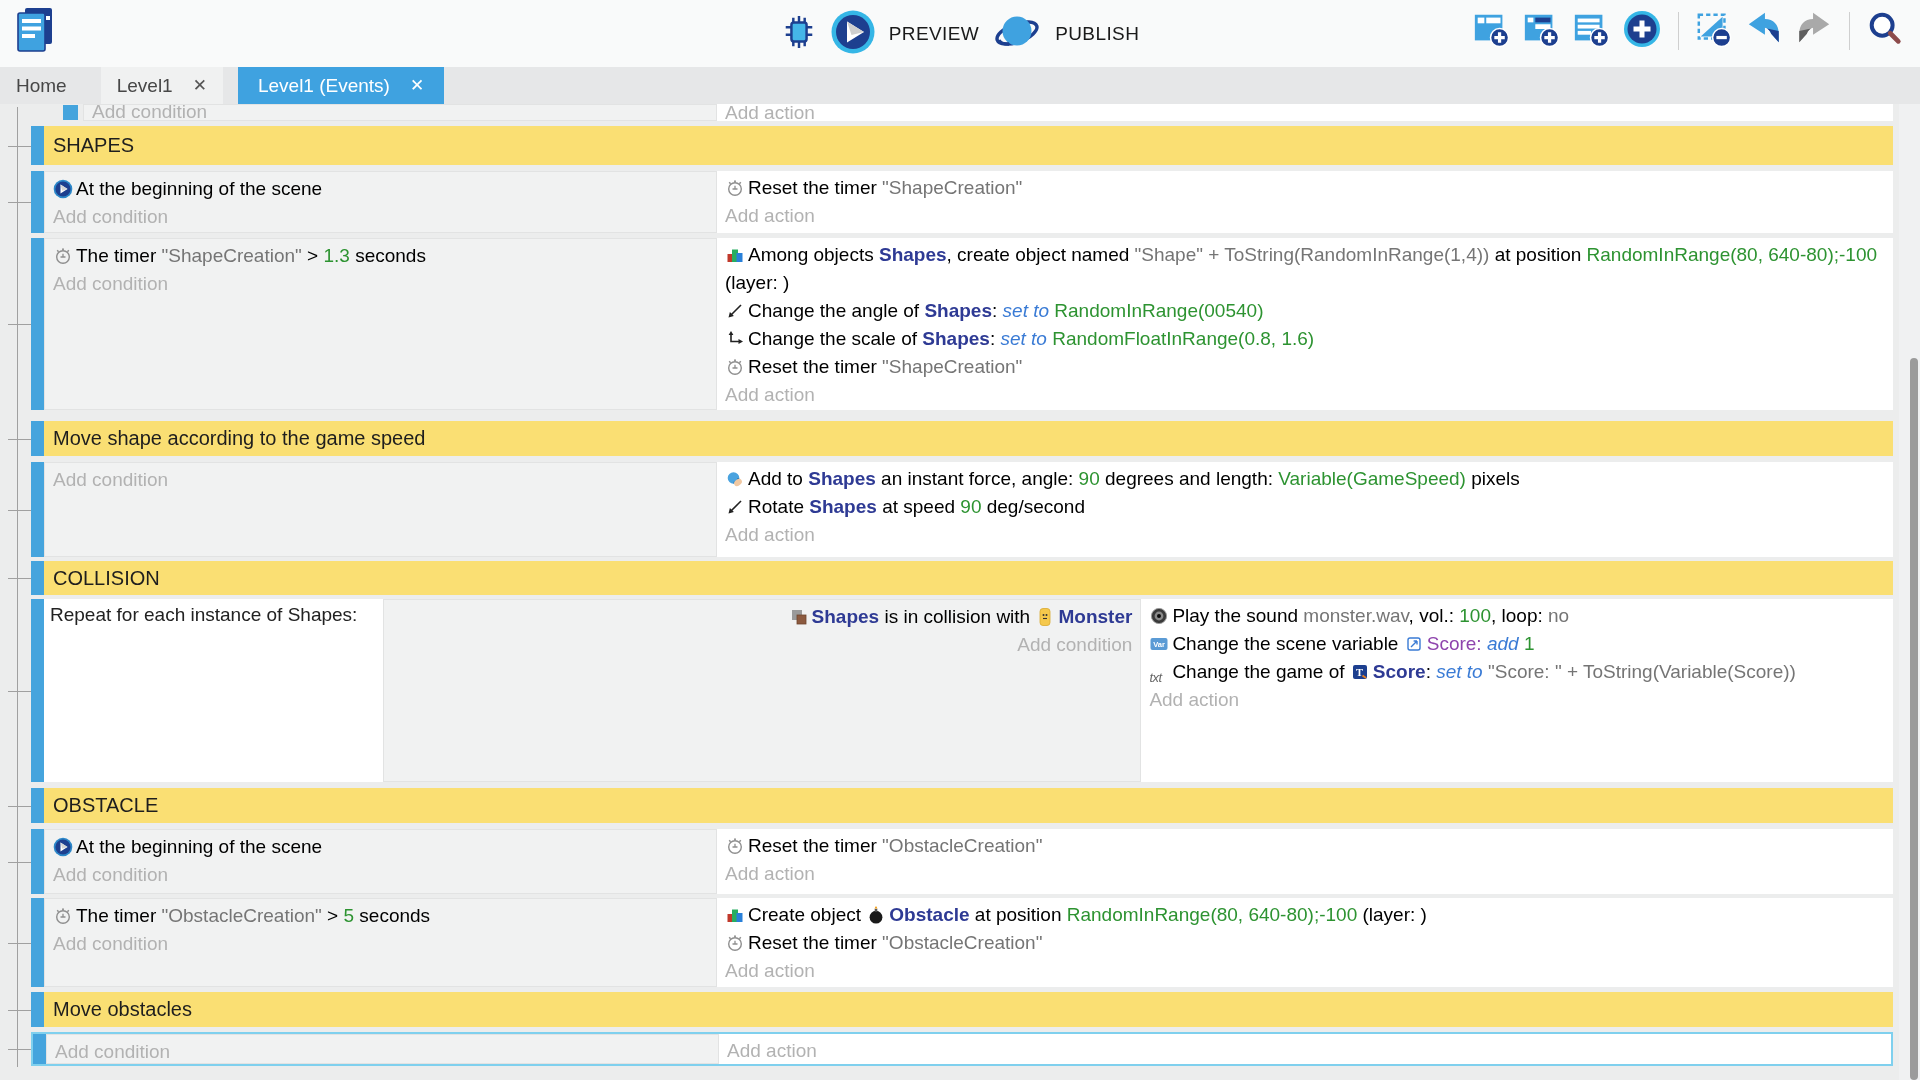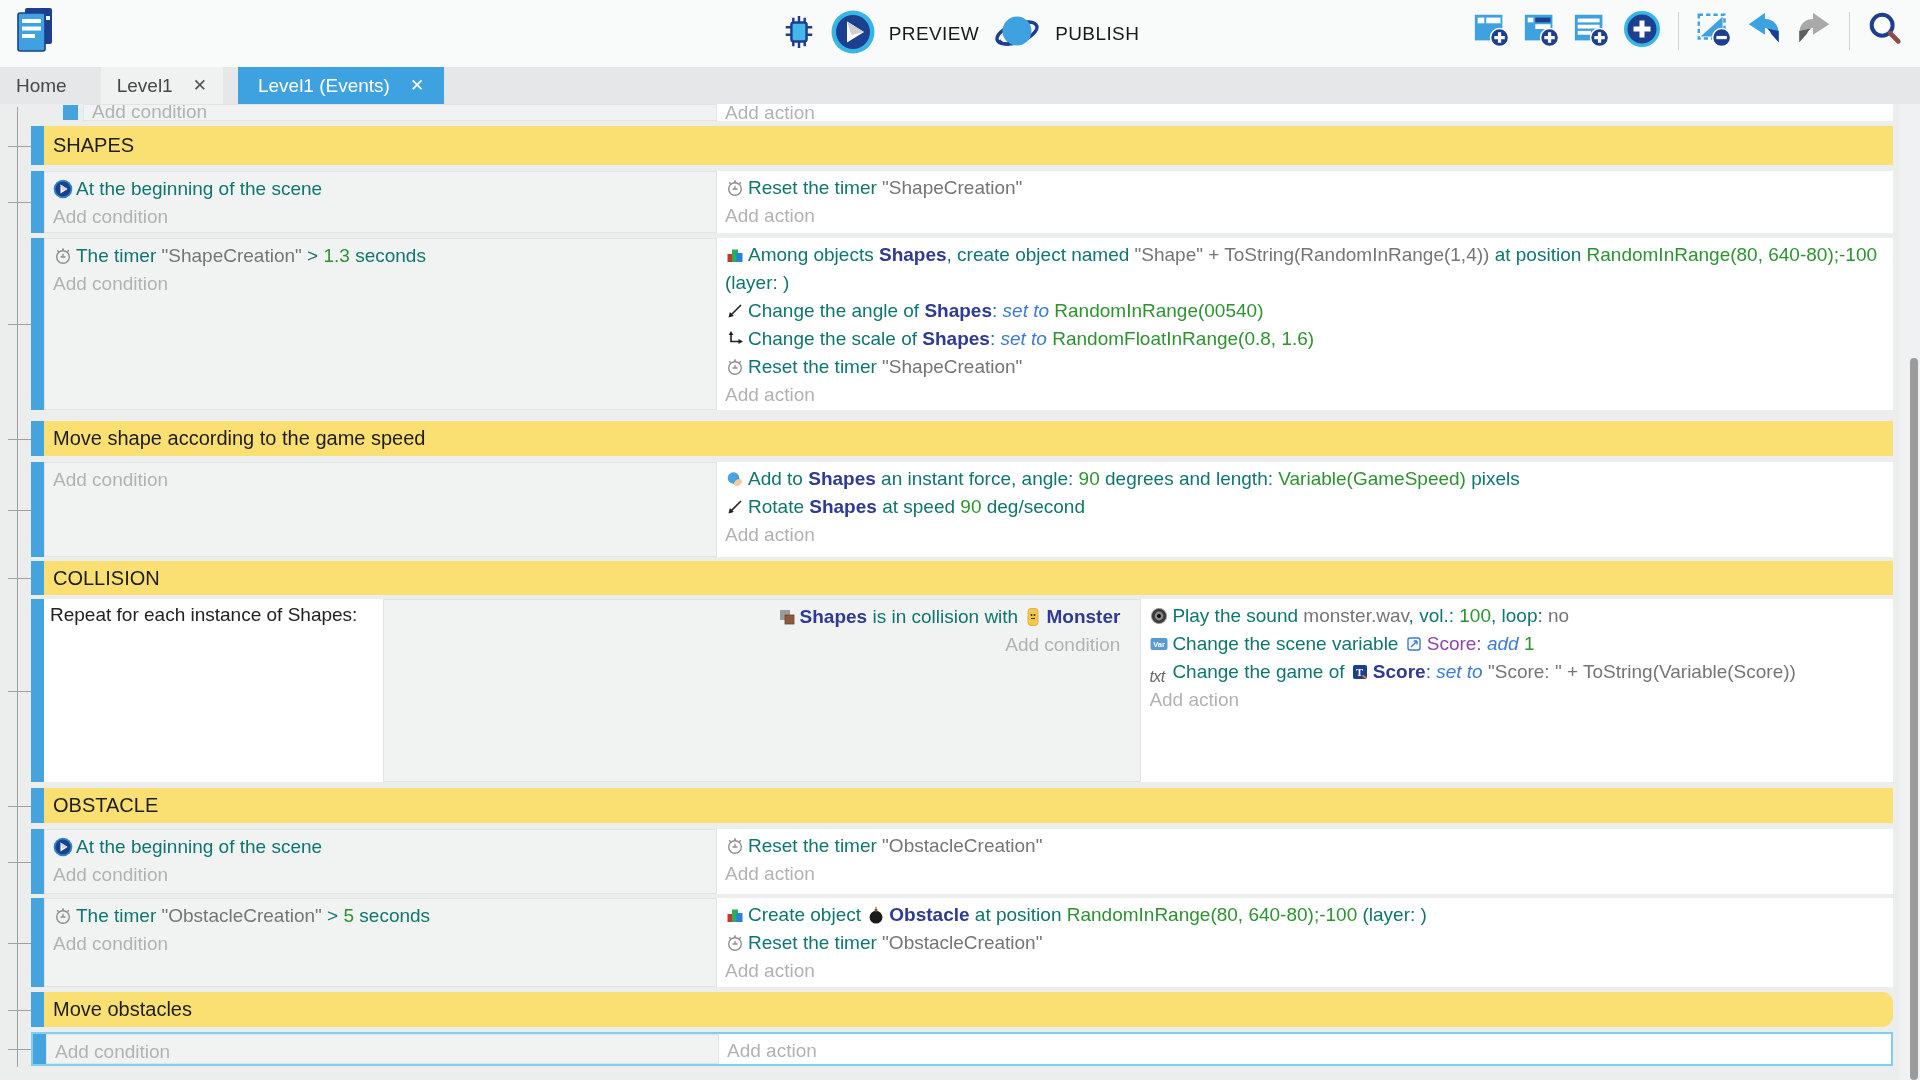--- a/index.html
+++ b/index.html
@@ -25,25 +25,25 @@
   
   .sheet{position:absolute;left:0;top:104px;width:1920px;height:976px;background:#eceded;}
   .treeline{position:absolute;left:17px;top:3px;width:1px;height:960px;background:#a0a0a0;}
   .tick{position:absolute;left:8px;width:23px;height:1px;background:#a0a0a0;}
   .rows{position:absolute;left:31px;top:0;width:1862px;}
   .row{position:absolute;left:0;display:flex;box-sizing:border-box;}
   .bar{width:13px;flex:none;background:#45a4dd;}
   .group-row{background:#fadf73;}
   .group-lbl{font-size:20px;color:#1e1e1e;padding-left:9px;display:flex;align-items:center;}
   .cond{width:673px;flex:none;background:#f1f2f2;border:1px solid #e2e3e3;
-    box-sizing:border-box;padding:3px 20px 0 8px;overflow:hidden;}
+    box-sizing:border-box;padding:3px 8px 0 8px;overflow:hidden;}
   .act{flex:1;background:#ffffff;padding:3px 8px 0 8px;box-sizing:border-box;overflow:hidden;}
   .ln{font-size:19px;line-height:28px;color:#262626;white-space:normal;cursor:default;}
   .icn{display:inline-block;width:20px;height:20px;vertical-align:-4px;margin-right:3px;}
-  .sg-d{color:#0f766e;} .sg-o{color:#2e3a94;font-weight:bold;}
+  .sg-d{color:#000000;} .sg-o{color:#2e3a94;font-weight:bold;}
   .sg-g{color:#2d9331;} .sg-b{color:#3a7bd5;font-style:italic;} .sg-s{color:#757575;}
   .sg-p{color:#8e44ad;} .sg-ph{color:#b2b2b2;cursor:pointer;}
   .repeat-wrap{flex:1;background:#ffffff;display:flex;flex-direction:row;min-width:0;}
   .repeat-head{font-size:19px;line-height:27px;color:#222;padding:2px 8px 0 6px;}
   .repeat-body{display:flex;flex:1;min-height:0;}
   .repeat-body .cond{margin-left:18px;width:758px;text-align:right;}
   .row.sel{border:2px solid #7fd0ee;}
   .subtail-sq{position:absolute;left:32px;top:1px;width:15px;height:15px;background:#45a4dd;}
   .subtail .cond{position:absolute;left:52px;top:0;bottom:0;width:634px;padding-top:0;}
   .subtail .act{position:absolute;left:686px;right:0;top:0;bottom:0;padding-top:0;}
@@ -292,21 +292,21 @@
                     <circle cx="10" cy="10" r="4.4" fill="#8a8a8a"></circle>
                     <circle cx="10" cy="10" r="2" fill="#0d0d0d"></circle>
                   </svg></span><span class="sg-d">Play the sound </span><span class="sg-s">monster.wav</span><span class="sg-d">, vol.: </span><span class="sg-g">100</span><span class="sg-d">, loop: </span><span class="sg-s">no</span></div>
               <div class="ln"><span class="icn"><svg viewBox="0 0 20 20" width="20" height="20">
                     <rect x="1.5" y="4" width="17" height="12" rx="2" fill="#5b9bd5"></rect>
                     <text x="10" y="13.2" font-size="7.5" fill="#fff" text-anchor="middle" font-family="Liberation Sans, sans-serif" font-weight="bold">Var</text>
                   </svg></span><span class="sg-d">Change the scene variable </span><span class="icn"><svg viewBox="0 0 20 20" width="20" height="20">
                     <rect x="4" y="4" width="12" height="12" rx="2" fill="#fff" stroke="#3a7bd5" stroke-width="1.4"></rect>
                     <path d="M7 13 L13 7 M13 7 h-3.4 M13 7 v3.4" stroke="#3a7bd5" stroke-width="1.4" fill="none"></path>
                   </svg></span><span class="sg-p">Score:</span><span class="sg-b"> add </span><span class="sg-g">1</span></div>
-              <div class="ln"><span class="icn"><span style="font-style:italic;color:#666;font-size:16px;letter-spacing:-0.5px;">txt</span></span><span class="sg-d">Change the game of </span><span class="icn"><svg viewBox="0 0 20 20" width="20" height="20">
+              <div class="ln"><span class="icn"><span style="font-style:italic;color:#666;font-size:13px;letter-spacing:-0.5px;">txt</span></span><span class="sg-d">Change the game of </span><span class="icn"><svg viewBox="0 0 20 20" width="20" height="20">
                     <rect x="3" y="3" width="14" height="14" rx="2" fill="#1d3f8f"></rect>
                     <text x="9.4" y="14" font-size="10.5" fill="#fff" text-anchor="middle" font-family="Liberation Serif, serif" font-weight="bold">T</text>
                     <path d="M12.5 13.5 l3.5 2.5" stroke="#e67e22" stroke-width="2"></path>
                   </svg></span><span class="sg-o">Score</span><span class="sg-d">: </span><span class="sg-b">set to </span><span class="sg-s"> "Score: " + ToString(Variable(Score))</span></div>
               <div class="ln"><span class="sg-ph">Add action</span></div>
             </div>
           </div>
         </div>
       </div>
       <div class="row group-row" style="top: 684px; height: 35px; width: 1862px;">
@@ -357,21 +357,21 @@
               </svg></span><span class="sg-o">Obstacle</span><span class="sg-d"> at position </span><span class="sg-g">RandomInRange(80, 640-80);-100</span><span class="sg-d"> (layer: )</span></div>
           <div class="ln"><span class="icn"><svg viewBox="0 0 20 20" width="20" height="20">
                 <circle cx="10" cy="11" r="6.3" fill="none" stroke="#8f8f8f" stroke-width="1.4"></circle>
                 <path d="M10 7.8 v3.2 M7.5 11 h5" stroke="#8f8f8f" stroke-width="1.3"></path>
                 <path d="M5.6 5.8 L4.2 4.3 M14.4 5.8 L15.8 4.3" stroke="#8f8f8f" stroke-width="1.5"></path>
                 <circle cx="10" cy="3.3" r="1" fill="#8f8f8f"></circle>
               </svg></span><span class="sg-d">Reset the timer </span><span class="sg-s">"ObstacleCreation"</span></div>
           <div class="ln"><span class="sg-ph">Add action</span></div>
         </div>
       </div>
-      <div class="row group-row" style="top: 888px; height: 35px; width: 1862px; border-radius: 11px;">
+      <div class="row group-row" style="top: 888px; height: 35px; width: 1862px;">
         <div class="bar"></div>
         <div class="group-lbl">Move obstacles</div>
       </div>
       <div class="row sel" style="top: 928px; height: 34px; width: 1862px;">
         <div class="bar"></div>
         <div class="cond">
           <div class="ln"><span class="sg-ph">Add condition</span></div>
         </div>
         <div class="act">
           <div class="ln"><span class="sg-ph">Add action</span></div>

